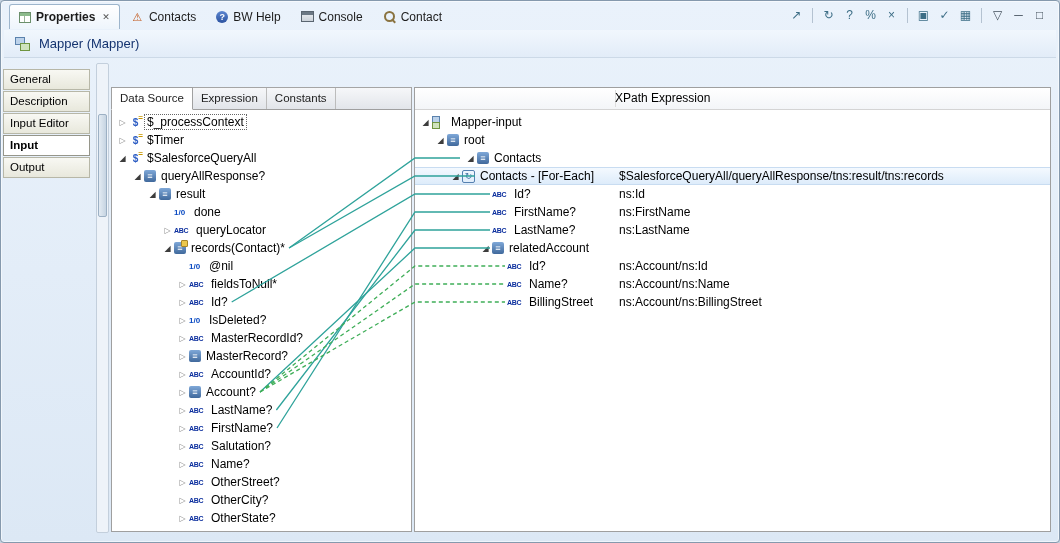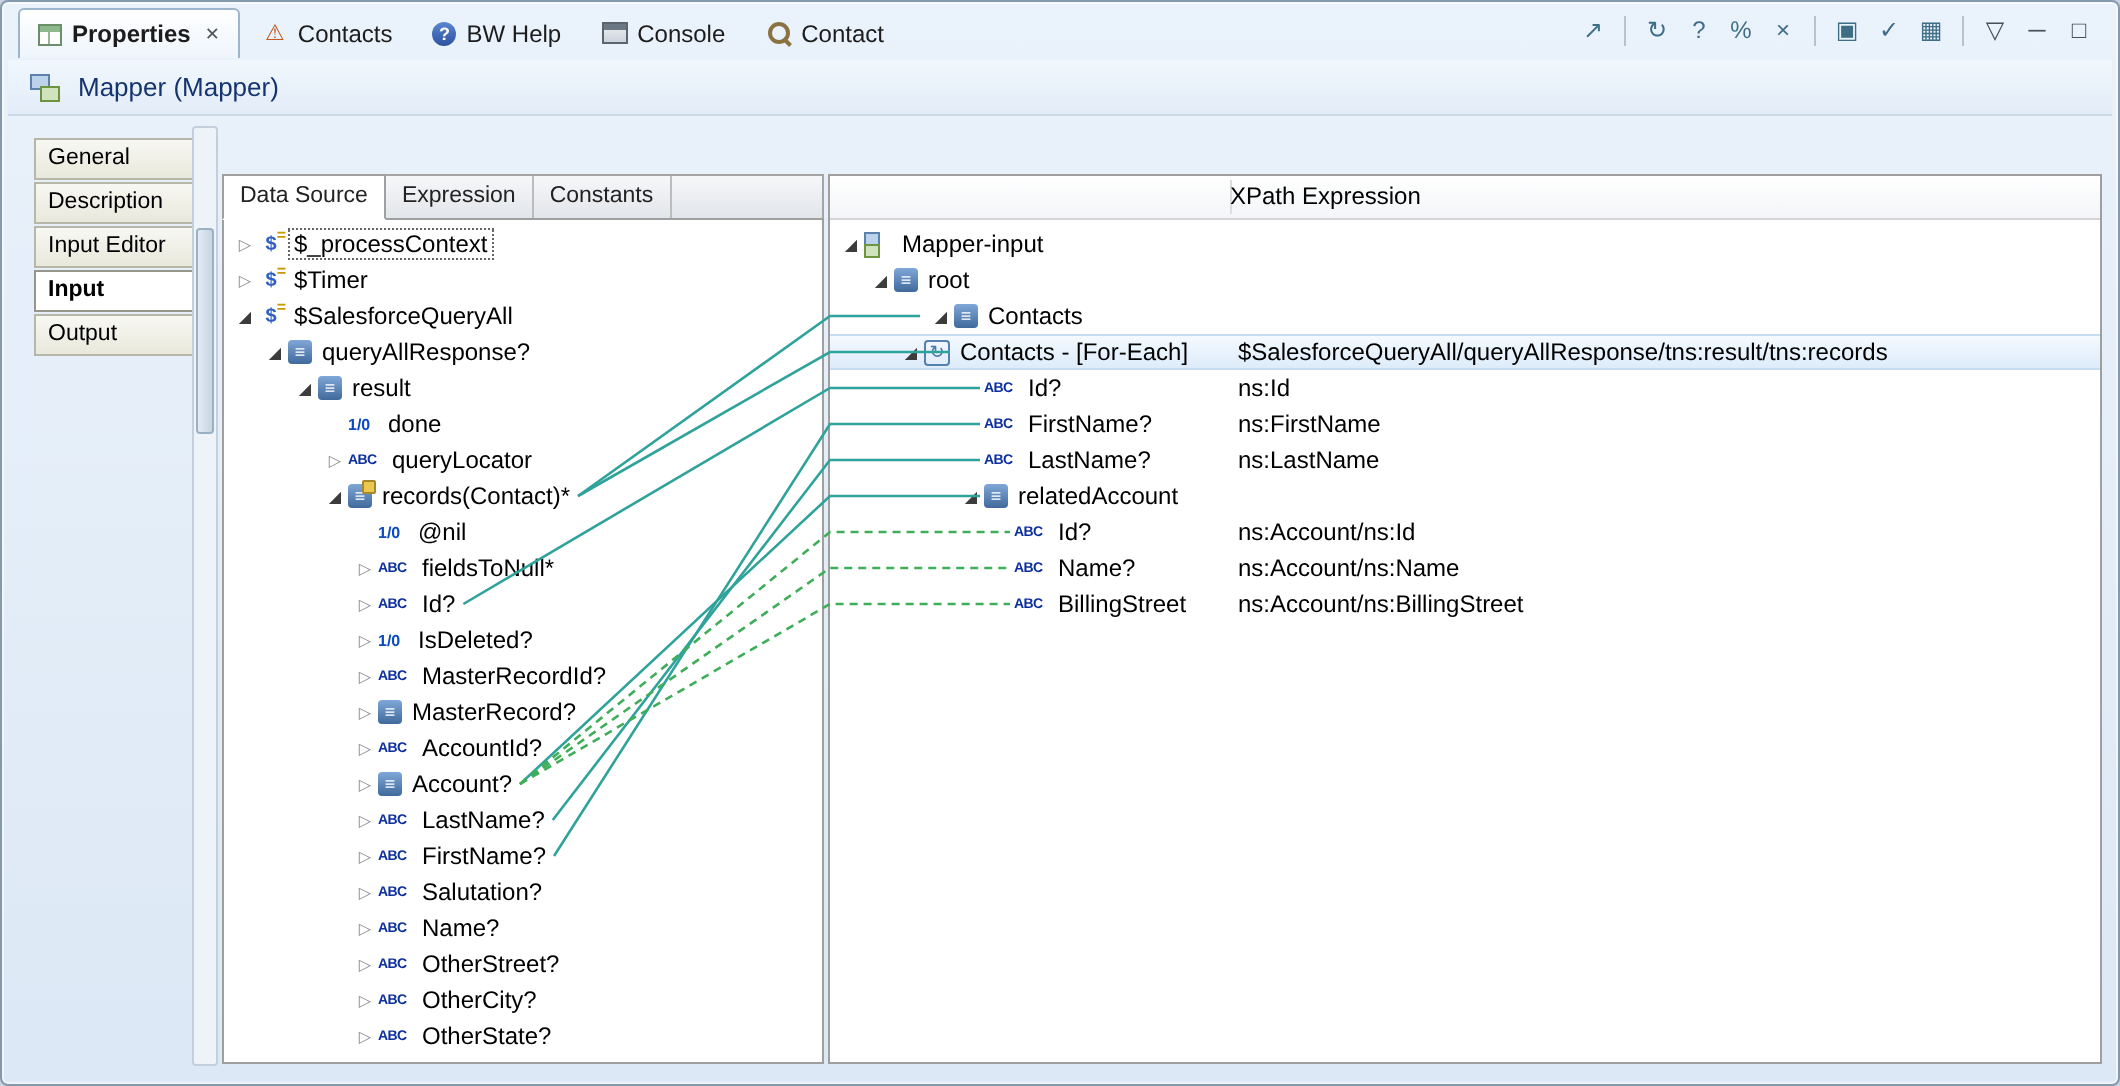--- a/index.html
+++ b/index.html
@@ -30,21 +30,21 @@
   #toolbar{position:absolute;right:10px;top:5px;display:flex;align-items:center;gap:2px}
   .tbicon{min-width:19px;height:18px;display:flex;align-items:center;justify-content:center;font-size:12px;color:#3d6e86;border-radius:3px;cursor:default}
   .tbicon.dark{color:#44505c}
   .tbsep{width:1px;height:15px;background:#b4c2d1;margin:0 4px}
 
   
   #header{position:absolute;top:29px;left:3px;right:3px;height:28px;display:flex;align-items:center;gap:8px;padding-left:11px;background:linear-gradient(#f1f7fd,#e2ecf8);border-bottom:1px solid #ccd9e7}
   #title{font-weight:normal;color:#14336f;font-size:13px}
 
   
-  #sidebar{position:absolute;left:16px;top:68px;width:87px}
+  #sidebar{position:absolute;left:2px;top:68px;width:87px}
   .side-item{height:21px;line-height:19px;padding-left:6px;margin-bottom:1px;background:linear-gradient(#f8f8f3,#e8e8dc);border:1px solid #b7b7a7;font-size:11.5px;color:#000;cursor:default}
   .side-item.active{background:#ffffff;font-weight:bold;border-color:#96968a}
 
   
   #vscroll{position:absolute;left:95px;top:62px;bottom:9px;width:13px;background:#eef3f9;border:1px solid #c3cfdc;border-radius:2px}
   #vthumb{position:absolute;left:1px;right:1px;top:50px;height:103px;background:linear-gradient(90deg,#e3ebf3,#c6d4e2);border:1px solid #9cb0c4;border-radius:2px}
 
   
   #srcpanel{position:absolute;left:110px;top:86px;width:301px;bottom:10px}
   #srctabs{position:relative;z-index:2;height:22px;display:flex;align-items:flex-start;background:linear-gradient(#f6f7f9,#e2e5ea);border:1px solid #a5a5a5;border-bottom:none}

